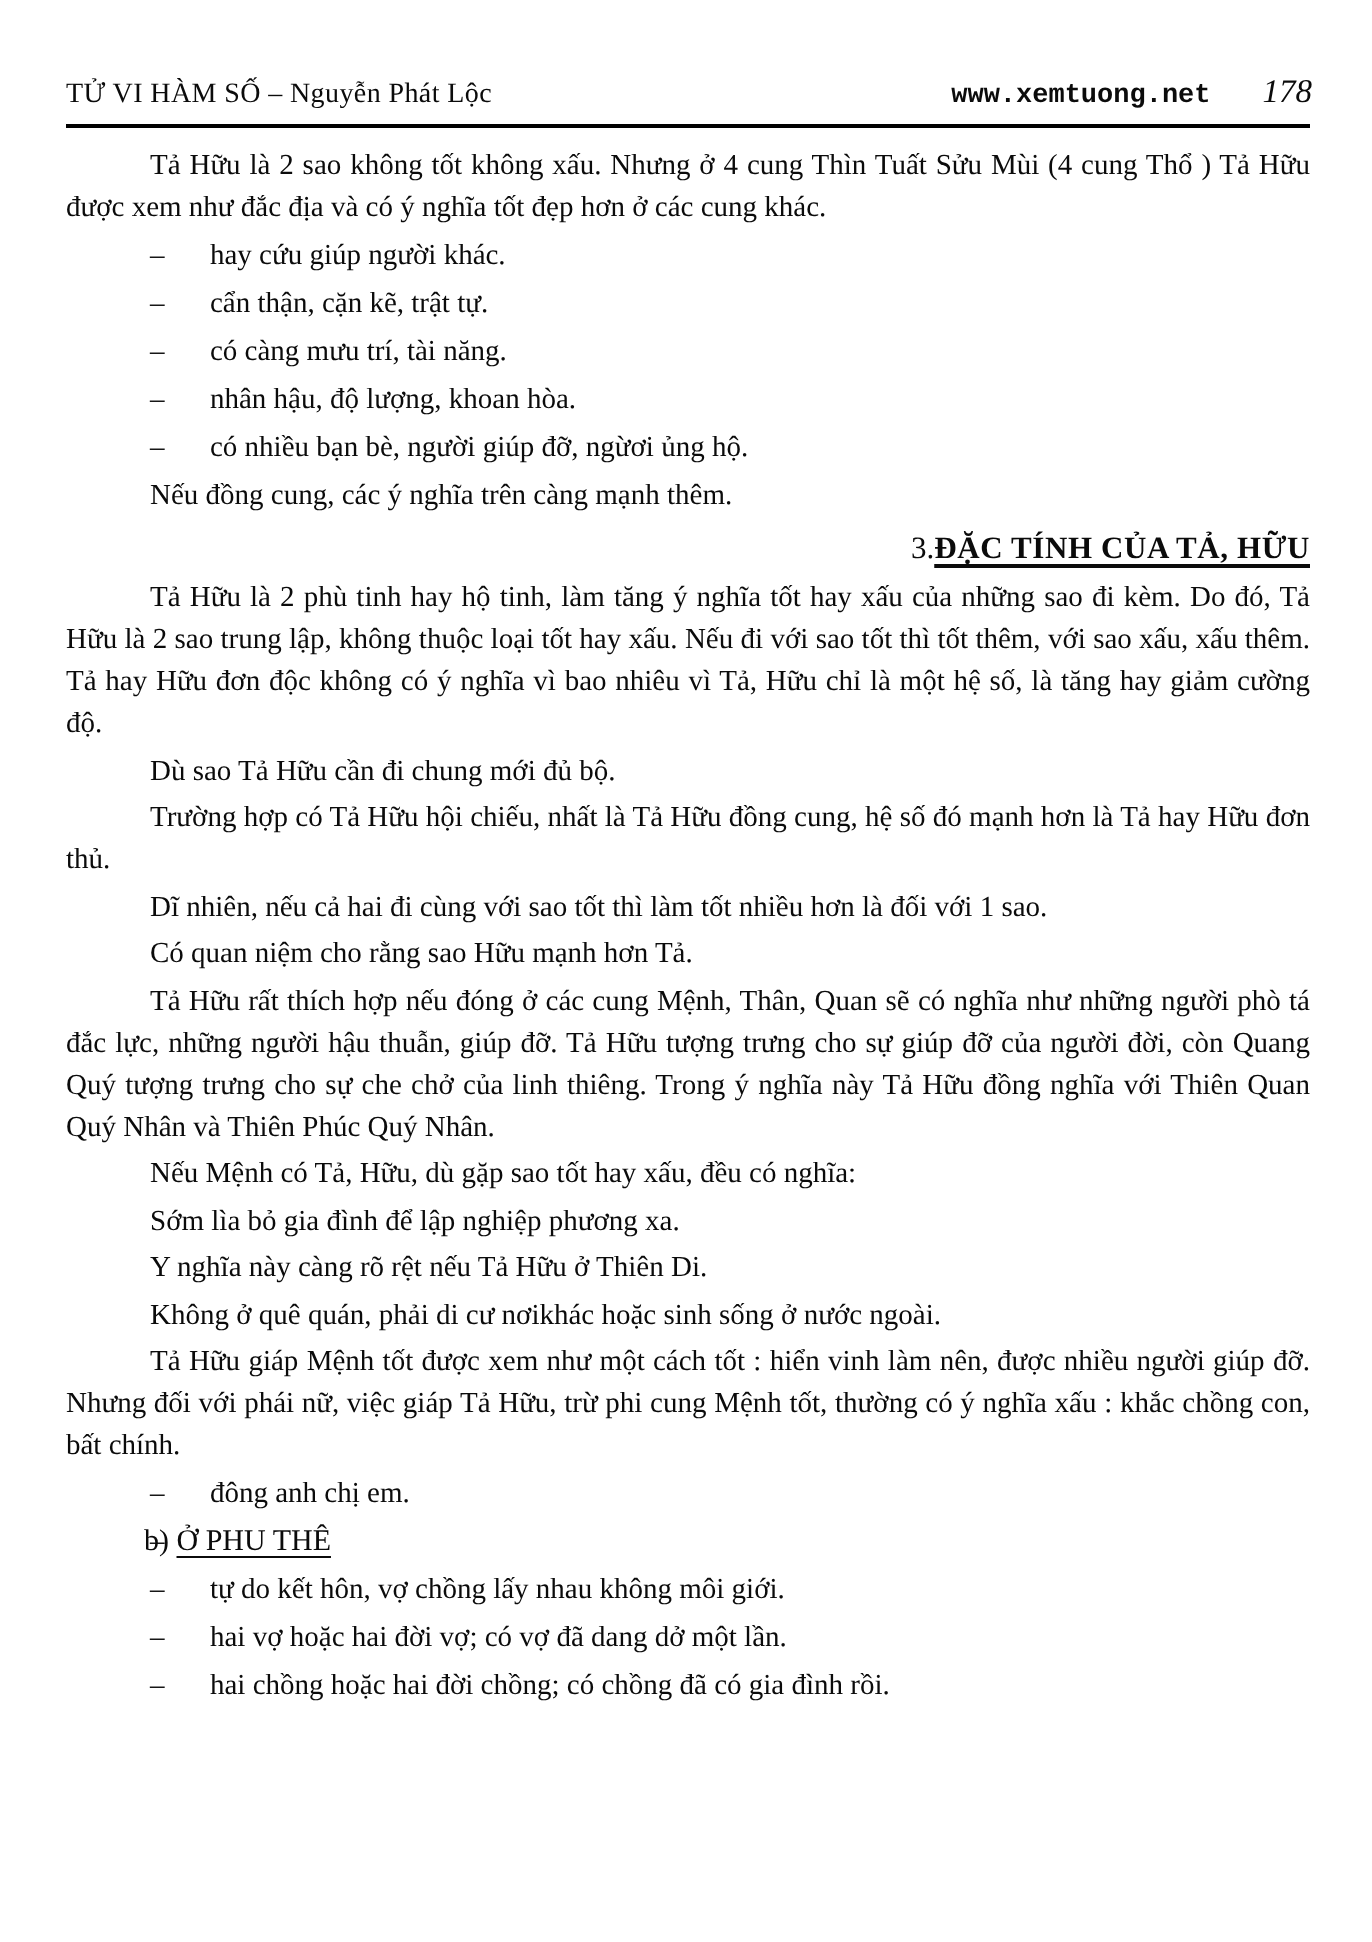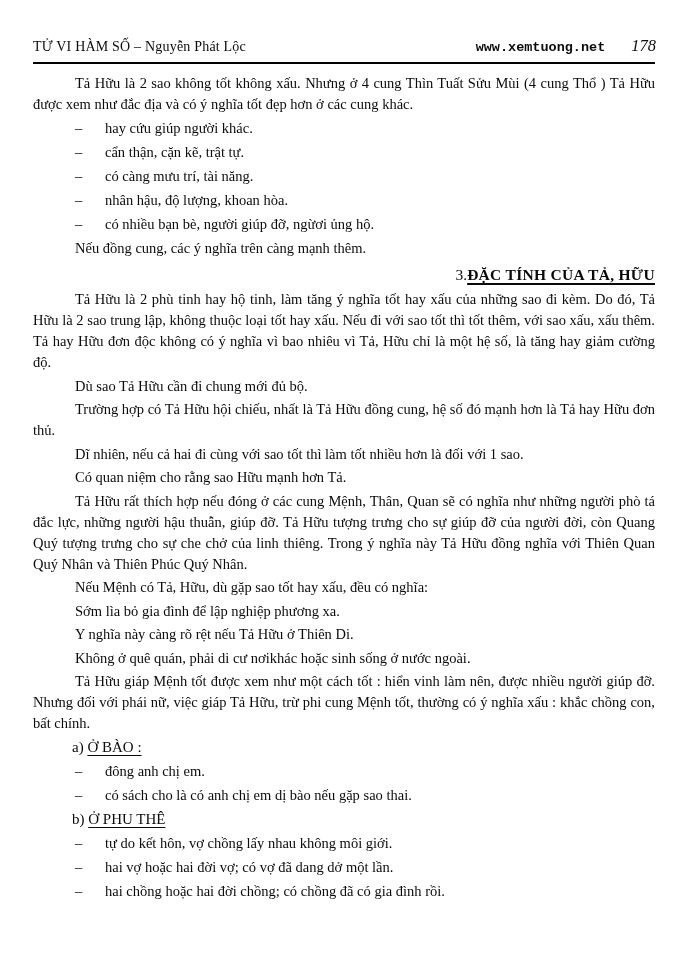--- a/index.html
+++ b/index.html
@@ -105,31 +105,27 @@
     <p class="para">Có quan niệm cho rằng sao Hữu mạnh hơn Tả.</p>
 
 
     <p class="para">Tả Hữu rất thích hợp nếu đóng ở các cung Mệnh, Thân, Quan sẽ có nghĩa như những người phò tá đắc lực, những người hậu thuẫn, giúp đỡ. Tả Hữu tượng trưng cho sự giúp đỡ của người đời, còn Quang Quý tượng trưng cho sự che chở của linh thiêng. Trong ý nghĩa này Tả Hữu đồng nghĩa với Thiên Quan Quý Nhân và Thiên Phúc Quý Nhân.</p>
     <p class="para">Nếu Mệnh có Tả, Hữu, dù gặp sao tốt hay xấu, đều có nghĩa:</p>
     <p class="para">Sớm lìa bỏ gia đình để lập nghiệp phương xa.</p>
     <p class="para">Y nghĩa này càng rõ rệt nếu Tả Hữu ở Thiên Di.</p>
     <p class="para">Không ở quê quán, phải di cư nơikhác hoặc sinh sống ở nước ngoài.</p>
     <p class="para">Tả Hữu giáp Mệnh tốt được xem như một cách tốt : hiển vinh làm nên, được nhiều người giúp đỡ. Nhưng đối với phái nữ, việc giáp Tả Hữu, trừ phi cung Mệnh tốt, thường có ý nghĩa xấu : khắc chồng con, bất chính.</p>
 
-    <div class="sub-head">
-      <span>a)</span>&nbsp;<span class="t">Ở BÀO :</span>
-    </div>
 
     <div class="li">
       <span class="dash">–</span>
       <span>đông anh chị em.</span>
     </div>
     <div class="li">
       <span class="dash">–</span>
-      <span>có sách cho là có anh chị em dị bào nếu gặp sao thai.</span>
     </div>
 
     <div class="sub-head">
       <span>b)</span>&nbsp;<span class="t">Ở PHU THÊ</span>
     </div>
 
     <div class="li">
       <span class="dash">–</span>
       <span>tự do kết hôn, vợ chồng lấy nhau không môi giới.</span>
     </div>

